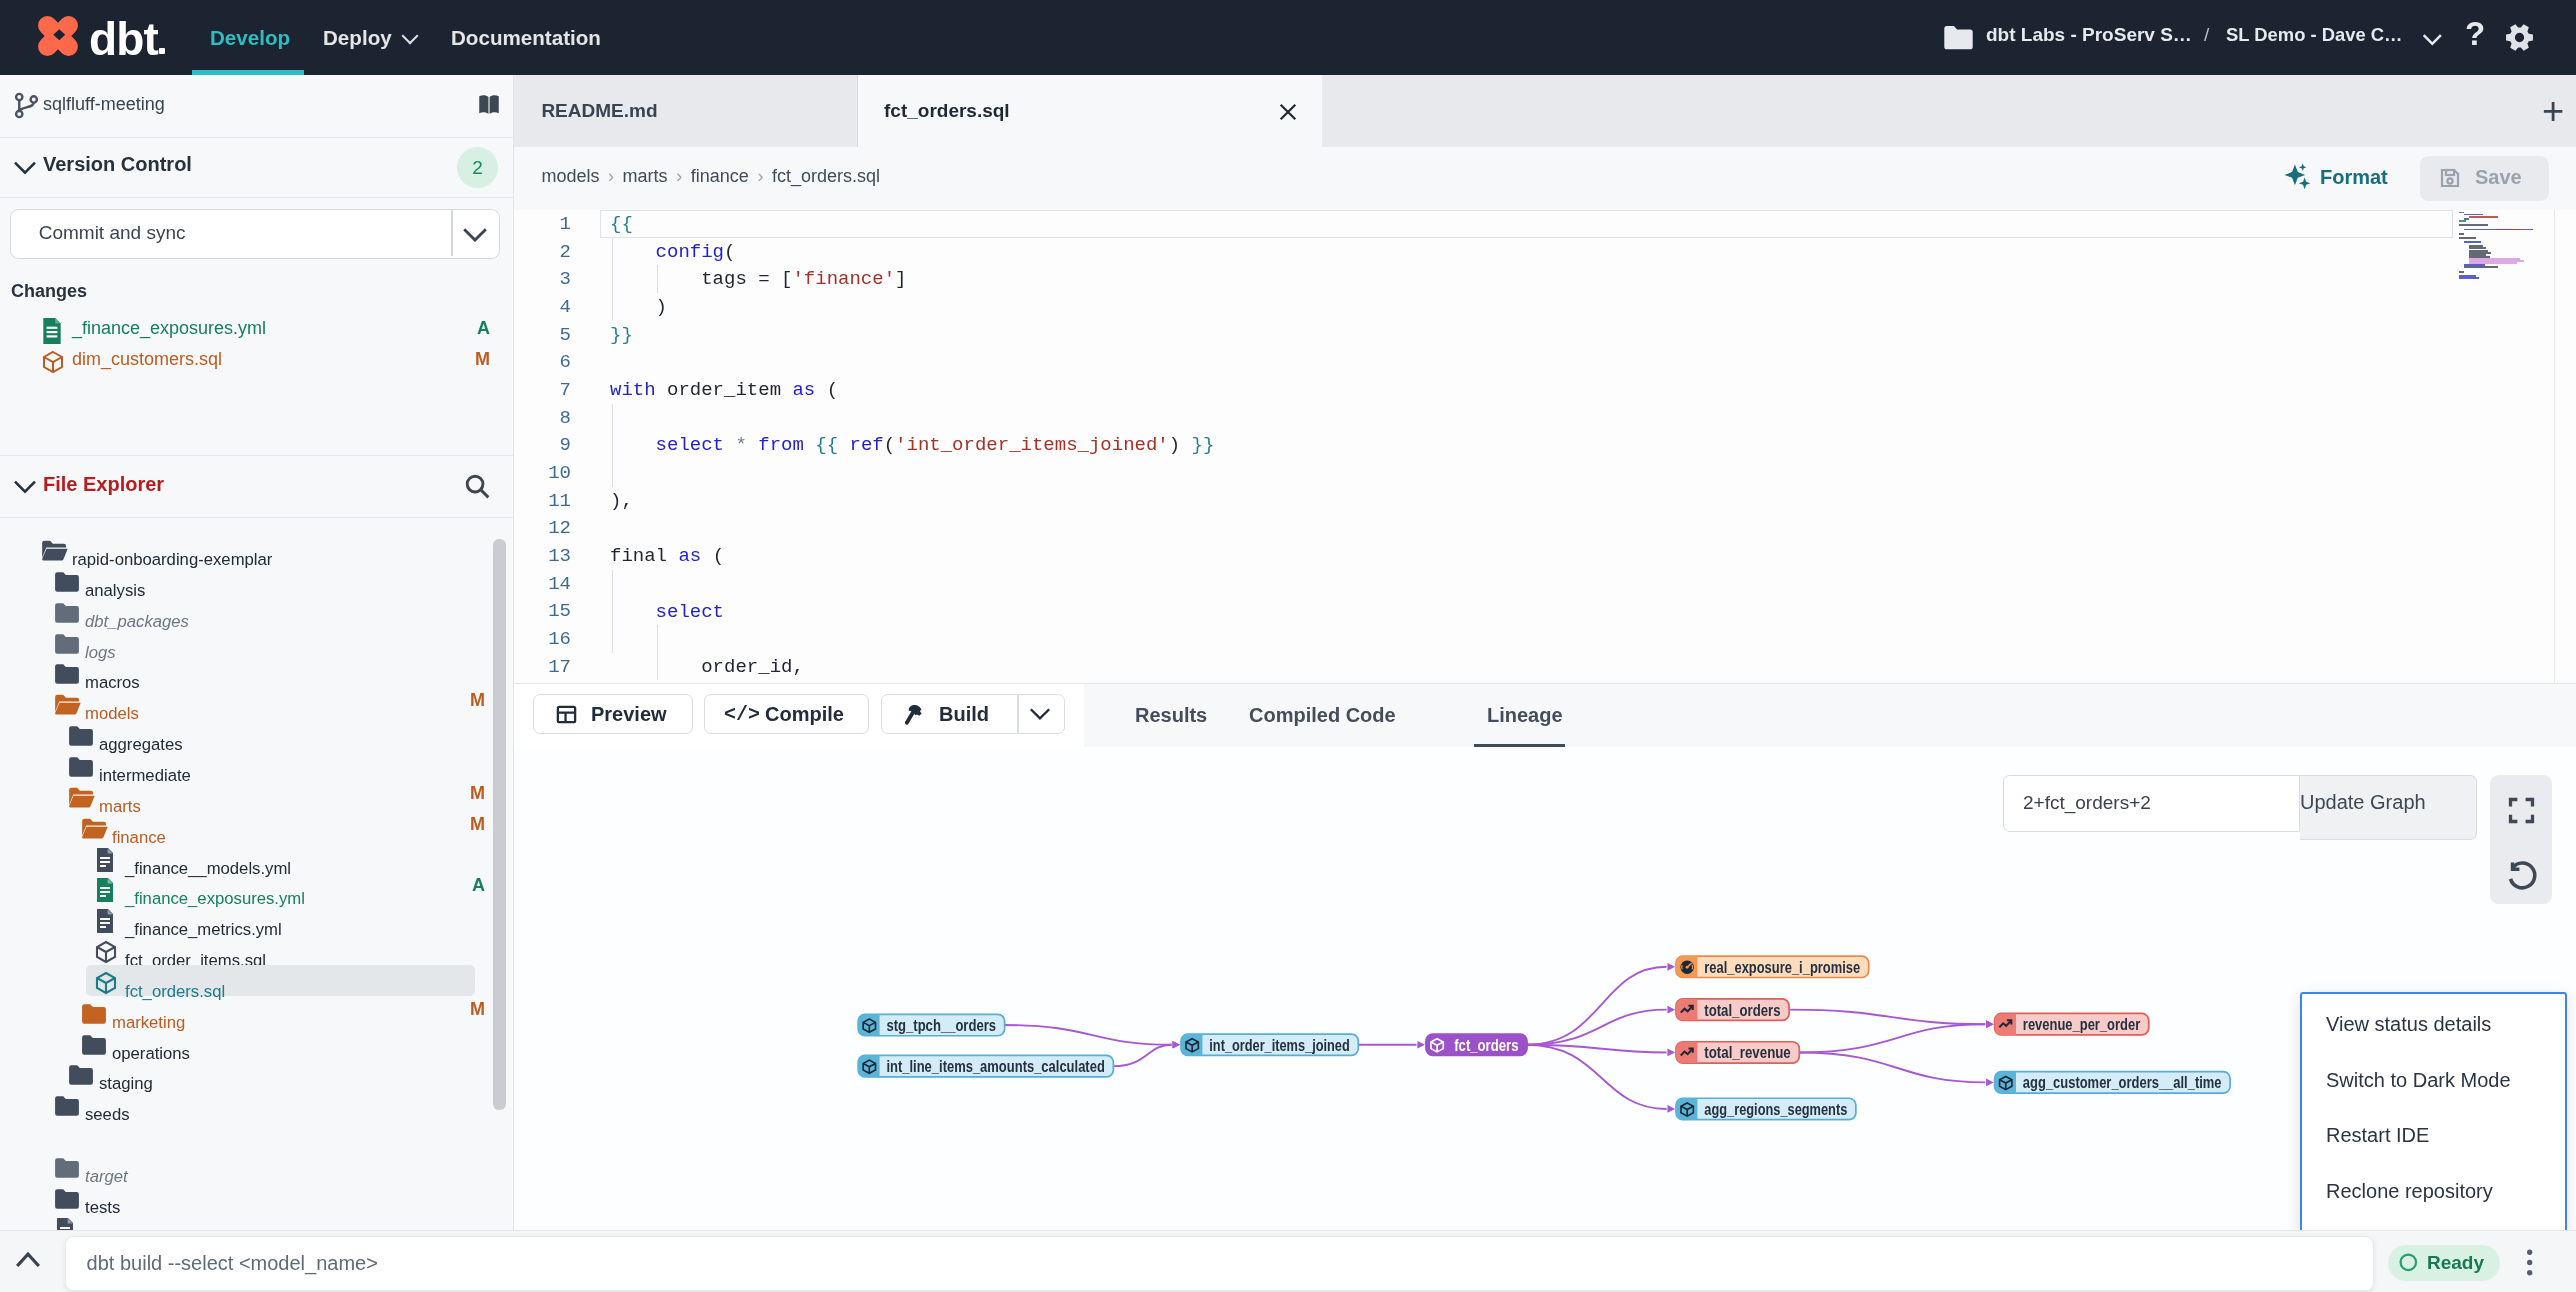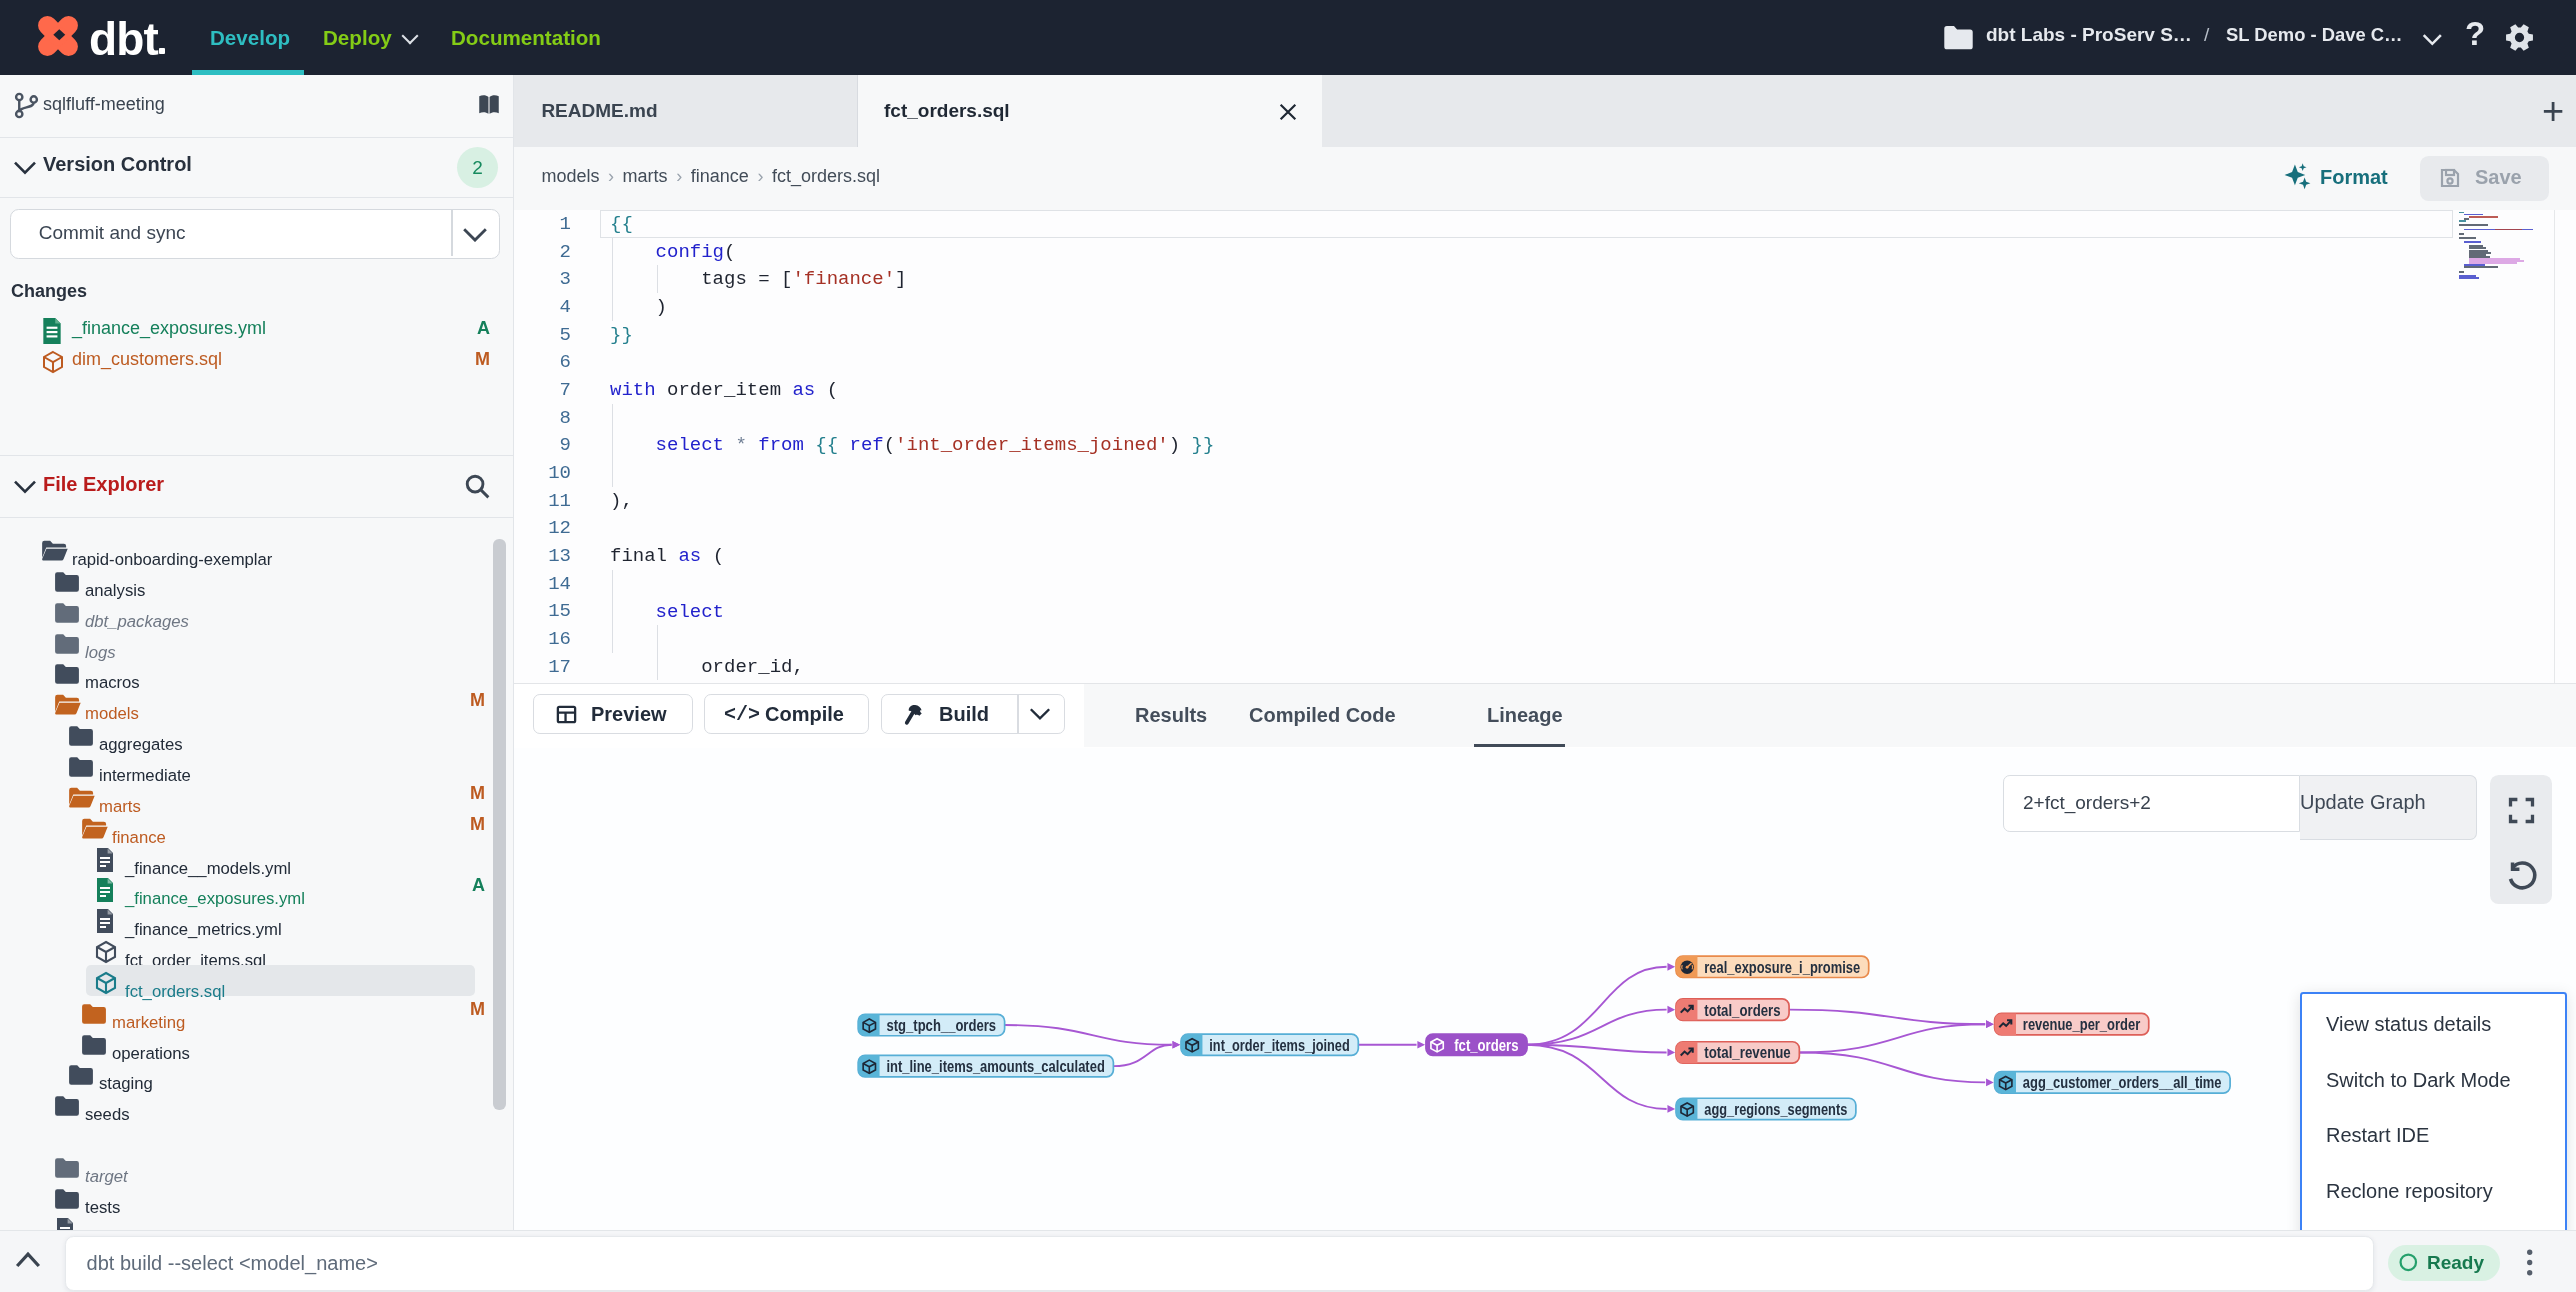--- a/index.html
+++ b/index.html
@@ -4,21 +4,21 @@
 <style>
 * { margin:0; padding:0; box-sizing:border-box; }
 html,body { width:2576px; height:1292px; overflow:hidden; font-family:"Liberation Sans", sans-serif; background:#f7f8f9; }
 #page { position:relative; width:2576px; height:1292px; }
 .abs { position:absolute; }
 
 
 #nav { position:absolute; left:0; top:0; width:2576px; height:75px; background:#1c2331; }
 #logo-mark { position:absolute; left:34px; top:13px; width:48px; height:46px; }
 #logo-text { position:absolute; left:89px; top:12px; color:#fff; font-size:46px; font-weight:bold; letter-spacing:-0.9px; }
-.navlink { position:absolute; top:0; height:75px; line-height:75px; font-size:20.6px; font-weight:bold; color:#84cc16; }
+.navlink { position:absolute; top:0; height:75px; line-height:75px; font-size:20.6px; font-weight:bold; color:#e5e5e5; }
 #nav-develop { left:210px; color:#2ebec2; }
 #nav-underline { position:absolute; left:192px; top:70px; width:112px; height:5.1px; background:#2ebec2; }
 #nav-deploy { left:323px; }
 #nav-docs { left:451px; }
 .nav-chevron { display:inline-block; width:12px; height:12px; border-right:2.6px solid #dde1e7; border-bottom:2.6px solid #dde1e7; transform:rotate(45deg); margin-left:12px; margin-bottom:3.4px; }
 #nav-right { position:absolute; right:0; top:0; height:75px; display:flex; align-items:center; color:#e6e9ee; font-size:21.4px; font-weight:bold; }
 
 
 #sidebar { position:absolute; left:0; top:75px; width:514px; height:1156px; background:#f7f8f9; border-right:0.9px solid #e2e5e9; }
 .side-divider { position:absolute; left:0; width:514px; height:0.9px; background:#e2e5e9; }

